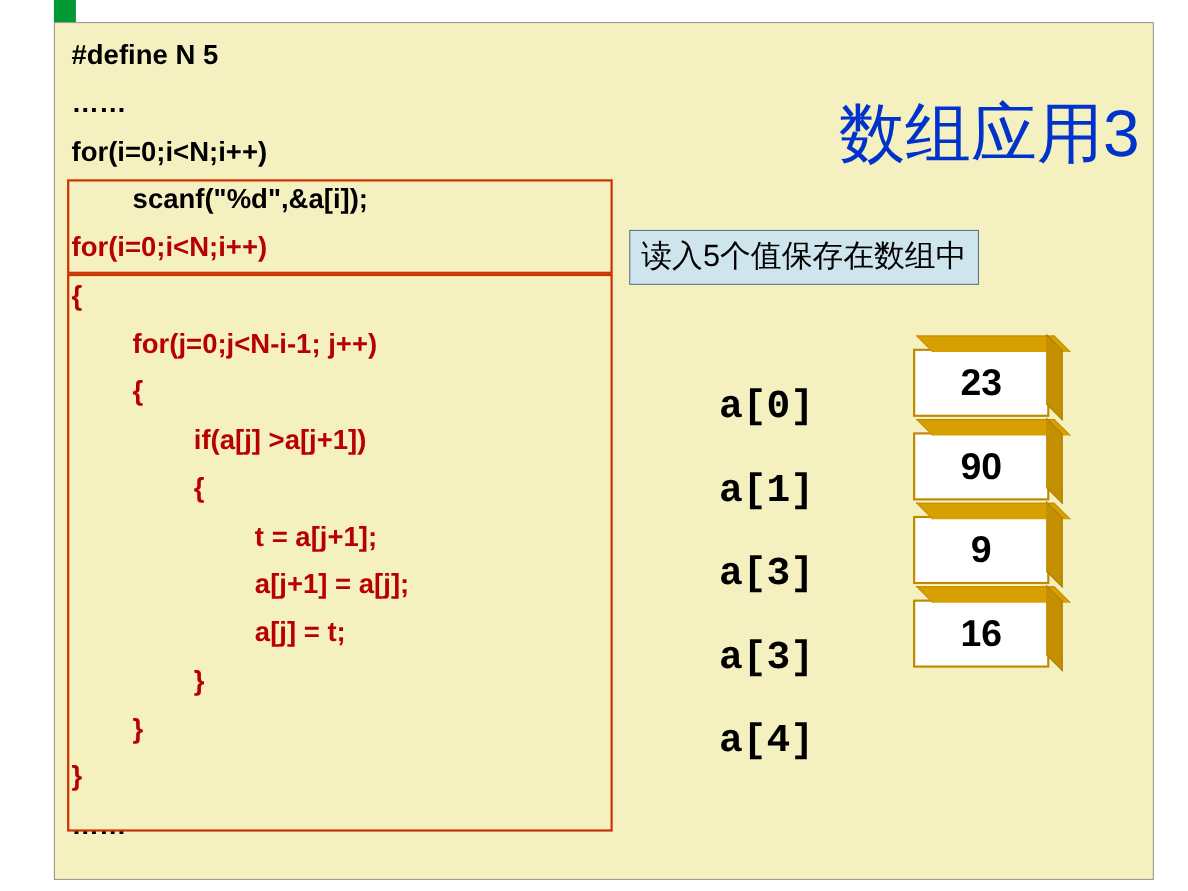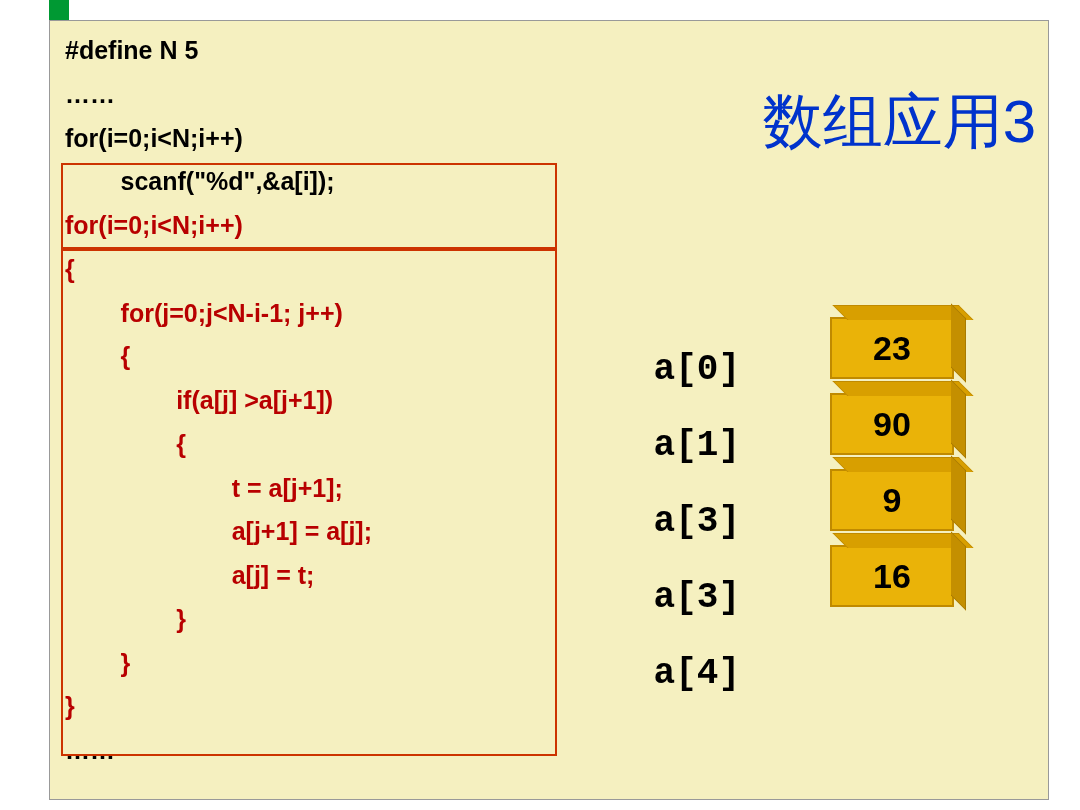--- a/index.html
+++ b/index.html
@@ -77,21 +77,21 @@
     border: 1px solid #5a7a88;
     padding: 4px 10px 6px 10px;
     font-size: 28px;
     font-family: "Microsoft YaHei", sans-serif;
     color: #000;
   }
   .cube {
     position: relative;
     width: 124px;
     height: 62px;
-    background: #eab308;
+    background: #ffffff;
     border: 2px solid #c08a00;
     display: flex;
     align-items: center;
     justify-content: center;
     font-size: 34px;
     font-weight: bold;
     color: #000;
   }
   .cube::before {
     content: '';
@@ -167,20 +167,21 @@
     <div class="code-line red">                        a[j] = t;</div>
     <div class="code-line red">                }</div>
     <div class="code-line red">        }</div>
     <div class="code-line red">}</div>
     <div class="code-line">……</div>
   </div>
 
   <div class="box1"></div>
   <div class="box2"></div>
 
+  <div class="annot">读入5个值保存在数组中</div>
 
   <div class="arr-labels">
     <div>a[0]</div>
     <div>a[1]</div>
     <div>a[3]</div>
     <div>a[3]</div>
     <div>a[4]</div>
   </div>
 
   <div class="arr-stack">

